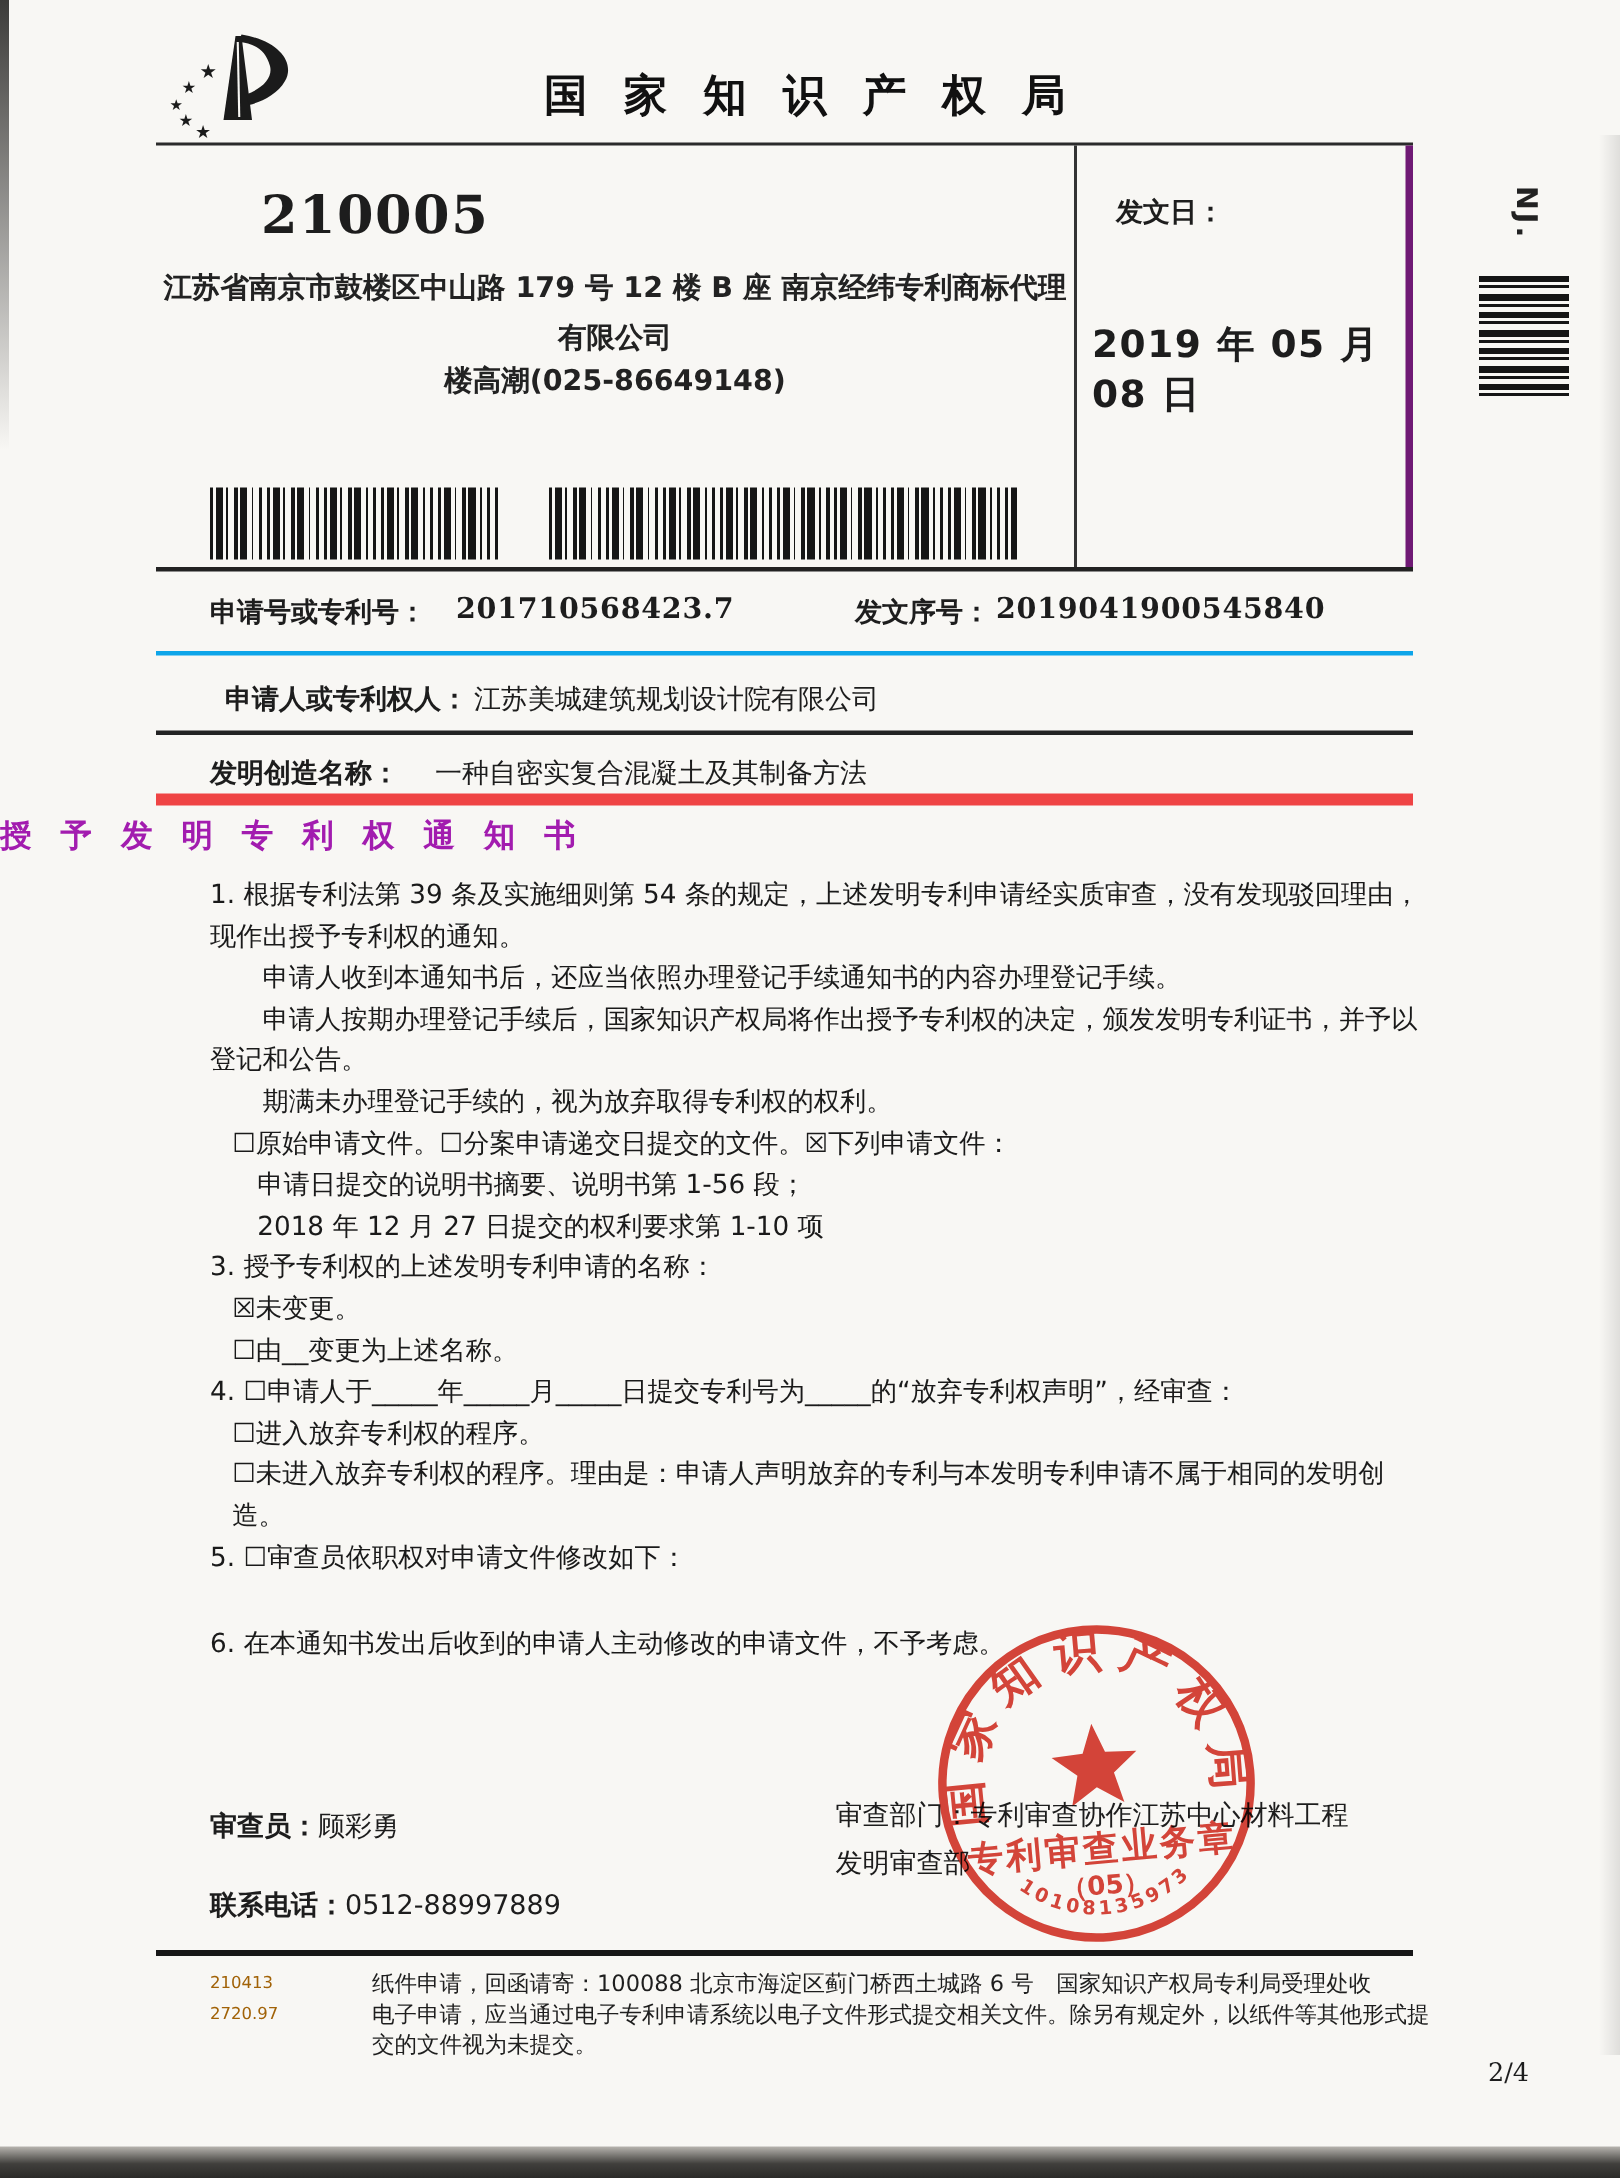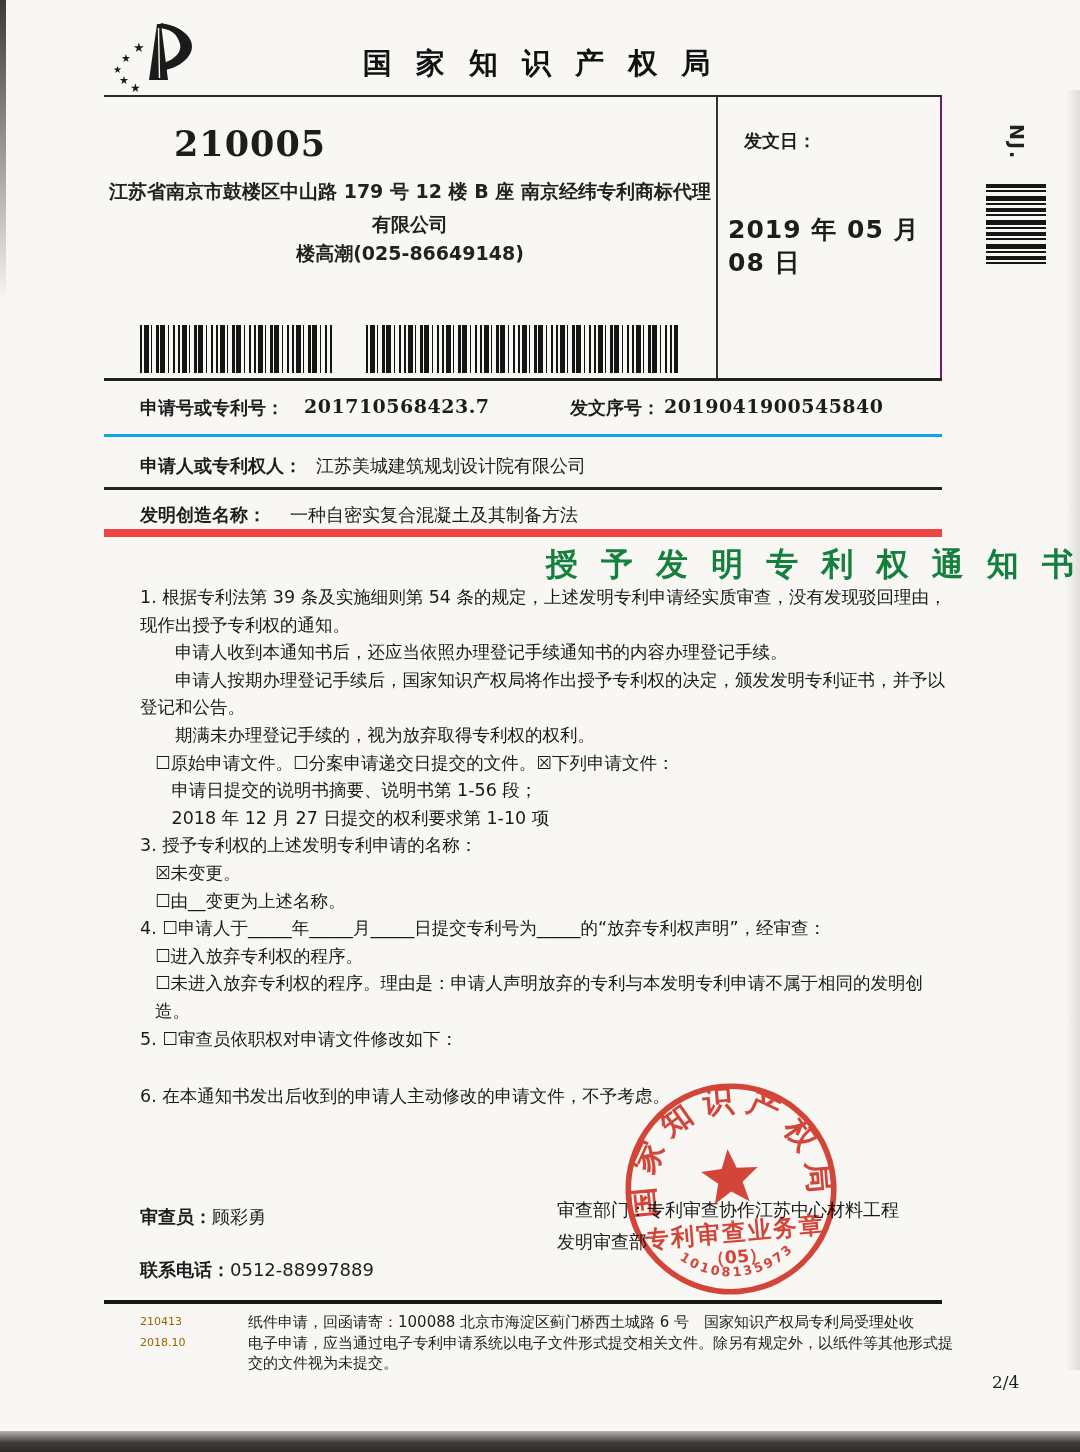--- a/index.html
+++ b/index.html
@@ -16,21 +16,21 @@
     background:linear-gradient(180deg,#3c3b39,rgba(60,59,57,0)); }
   .scan-right { position:absolute; right:0; top:90px; width:14px; height:1280px;
     background:linear-gradient(90deg,rgba(0,0,0,0),rgba(0,0,0,0.10)); }
   
   .logo { position:absolute; left:100px; top:16px; width:122px; height:102px; }
   .header-title { position:absolute; top:44px; left:0; width:1080px; text-align:center;
     font-size:29px; font-weight:bold; letter-spacing:7px; color:#111; }
   .rule-header { position:absolute; left:104px; top:95px; width:838px; height:2px; background:#2b2b2b; }
   
   .top-box { position:absolute; left:104px; top:97px; width:838px; height:281px;
-    border-right:2px solid #701a75; }
+    border-right:5px solid #701a75; }
   .top-box .vdiv { position:absolute; left:612px; top:0; height:100%; width:2px; background:#333; }
   .postcode { position:absolute; left:70px; top:26px; font-family:"DejaVu Serif","Liberation Serif",serif;
     font-weight:bold; font-size:35px; letter-spacing:1px; }
   .addr { position:absolute; width:612px; text-align:center; font-size:19px; font-weight:bold; color:#222; }
   .addr1 { top:82px; } .addr2 { top:115px; } .addr3 { top:144px; }
   .date-label { position:absolute; left:640px; top:32px; font-size:18px; font-weight:bold; }
   .date-value { position:absolute; left:624px; top:116px; font-size:25px; font-weight:bold; letter-spacing:1px; }
   .barcode { position:absolute; top:228px; height:48px;
     background:repeating-linear-gradient(90deg,
       #151515 0 2px, transparent 2px 4px, #151515 4px 9px, transparent 9px 11px,
@@ -50,28 +50,28 @@
   .meta-row { position:absolute; left:104px; width:838px; }
   .meta-row span { position:absolute; font-size:18px; white-space:nowrap; }
   .m-label { font-weight:bold; }
   .m-num { font-family:"DejaVu Serif","Liberation Serif",serif; font-weight:bold; letter-spacing:0.5px; }
   .meta-1 { top:379px; height:58px; border-bottom:3px solid #0ea5e9; }
   .meta-1 .appno-label { left:36px; top:17px; }
   .meta-1 .appno-value { left:200px; top:16px; font-size:19px; }
   .meta-1 .serial-label { left:466px; top:17px; }
   .meta-1 .serial-value { left:560px; top:16px; font-size:19px; }
   .meta-2 { top:440px; height:50px; border-bottom:3px solid #232323; }
-  .meta-2 .applicant-label { left:36px; top:14px; }
+  .meta-2 .applicant-label { left:46px; top:14px; }
   .meta-2 .applicant-value { left:212px; top:14px; }
   .meta-3 { top:493px; height:44px; border-bottom:8px solid #ef4444; }
   .meta-3 .invention-label { left:36px; top:10px; }
   .meta-3 .invention-value { left:186px; top:10px; }
   
-  .notice-title { position:absolute; top:543px; left:0; width:1080px; text-align:right;
-    font-size:32px; font-weight:bold; letter-spacing:6px; color:#15803d; }
+  .notice-title { position:absolute; top:543px; left:0; width:1080px; text-align:left;
+    font-size:21px; font-weight:bold; letter-spacing:6px; color:#a21caf; }
   .body { position:absolute; left:140px; top:584px; width:814px; font-size:17.5px;
     line-height:27.6px; color:#1a1a1a; }
   .body p { margin:0; }
   .body p.ind  { text-indent:2em; }
   .body p.opt1 { margin-left:0.85em; }
   .body p.opt2 { margin-left:1.8em; }
   .body p.gap  { margin-top:30px; }
   
   .sig { position:absolute; font-size:18px; white-space:nowrap; }
   .sig b { font-weight:bold; }
@@ -205,21 +205,21 @@
     </text>
     <text x="110" y="160" class="seal-title" fill="#d6382c" text-anchor="middle">专利审查业务章</text>
     <text x="110" y="182" class="seal-sub" fill="#d6382c" text-anchor="middle">（05）</text>
     <text class="seal-num" fill="#d6382c" text-anchor="middle">
       <textPath href="#arcBottom" startOffset="50%">1101081359739</textPath>
     </text>
   </svg>
 
   <div class="rule-footer"></div>
   <div class="footer-code fc1">210413</div>
-  <div class="footer-code fc2">2018.10</div>
+  <div class="footer-code fc2">2720.97</div>
   <div class="footer-text">
     <p>纸件申请，回函请寄：100088  北京市海淀区蓟门桥西土城路 6 号　国家知识产权局专利局受理处收</p>
     <p>电子申请，应当通过电子专利申请系统以电子文件形式提交相关文件。除另有规定外，以纸件等其他形式提交的文件视为未提交。</p>
   </div>
   <div class="page-num">2/4</div>
 
   <div class="scan-left"></div>
   <div class="scan-right"></div>
   <div class="scan-bottom"></div>
 </div>

